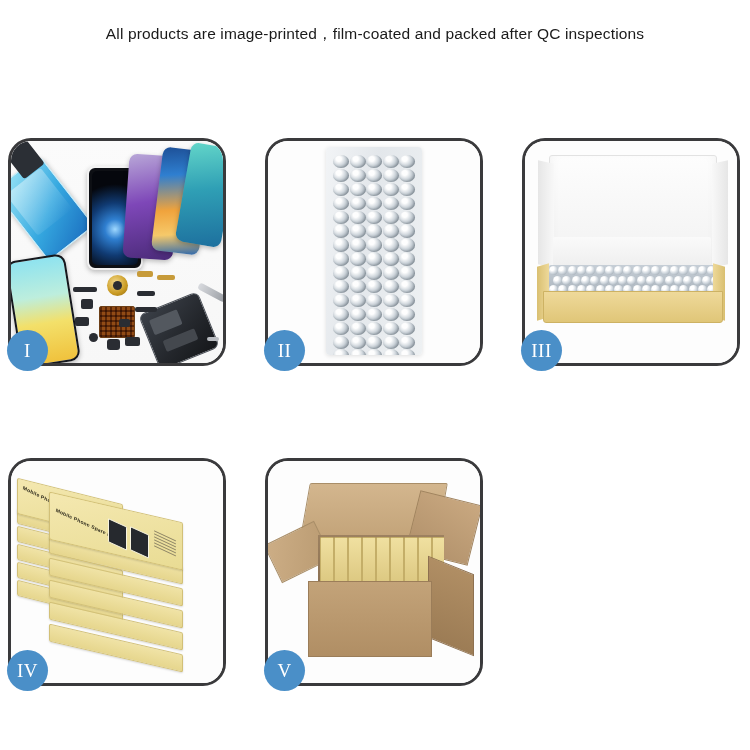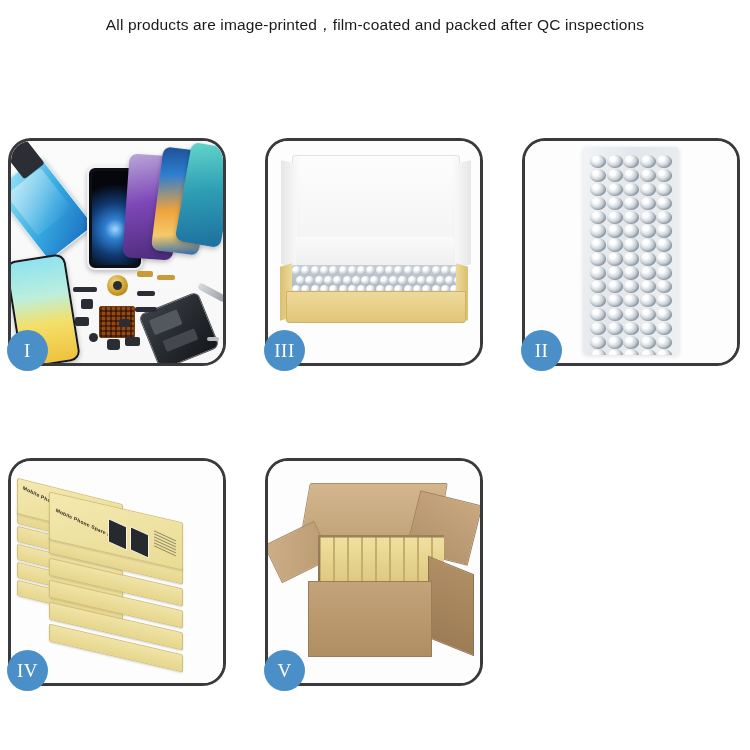--- a/index.html
+++ b/index.html
@@ -12,21 +12,21 @@
   .page{position:relative;width:750px;height:750px;}
 
   
   .header{position:absolute;left:0;top:0;width:750px;text-align:center;}
   .title{
     font-size:37px;letter-spacing:1.6px;color:#111;
     font-weight:700;margin:0;padding-top:36px;line-height:1.05;
     white-space:nowrap;
   }
   .subtitle{
-    font-size:15.5px;color:#1a1a1a;margin:4px;padding-top:11px;
+    font-size:15.5px;color:#1a1a1a;margin:13px;padding-top:11px;
     letter-spacing:.15px;white-space:nowrap;
   }
 
   
   .grid{
     position:absolute;left:8px;top:138px;
     width:734px;height:548px;
     display:grid;
     grid-template-columns:218px 218px 218px;
     grid-template-rows:228px 228px;
@@ -272,20 +272,105 @@
         <div class="part" style="left:96px;top:198px;width:13px;height:11px;border-radius:3px;"></div>
         <div class="part" style="left:114px;top:196px;width:15px;height:9px;"></div>
         <div class="part" style="left:126px;top:150px;width:18px;height:5px;"></div>
         <div class="part" style="left:124px;top:166px;width:22px;height:5px;"></div>
         <div class="part" style="left:108px;top:178px;width:11px;height:8px;"></div>
         <div class="part" style="left:196px;top:196px;width:12px;height:4px;background:#b9bcc1;"></div>
         <div class="part" style="left:126px;top:130px;width:16px;height:6px;background:#c79b3a;"></div>
         <div class="part" style="left:146px;top:134px;width:18px;height:5px;background:#c79b3a;"></div>
       </div>
       <div class="badge">I</div>
+    </div>
+
+    <div class="card">
+      <div class="card-clip">
+        <div class="bubblewrap">
+          <div class="bubbles" id="bubble-grid">
+              <div class="bub"></div>
+              <div class="bub"></div>
+              <div class="bub"></div>
+              <div class="bub"></div>
+              <div class="bub"></div>
+              <div class="bub"></div>
+              <div class="bub"></div>
+              <div class="bub"></div>
+              <div class="bub"></div>
+              <div class="bub"></div>
+              <div class="bub"></div>
+              <div class="bub"></div>
+              <div class="bub"></div>
+              <div class="bub"></div>
+              <div class="bub"></div>
+              <div class="bub"></div>
+              <div class="bub"></div>
+              <div class="bub"></div>
+              <div class="bub"></div>
+              <div class="bub"></div>
+              <div class="bub"></div>
+              <div class="bub"></div>
+              <div class="bub"></div>
+              <div class="bub"></div>
+              <div class="bub"></div>
+              <div class="bub"></div>
+              <div class="bub"></div>
+              <div class="bub"></div>
+              <div class="bub"></div>
+              <div class="bub"></div>
+              <div class="bub"></div>
+              <div class="bub"></div>
+              <div class="bub"></div>
+              <div class="bub"></div>
+              <div class="bub"></div>
+              <div class="bub"></div>
+              <div class="bub"></div>
+              <div class="bub"></div>
+              <div class="bub"></div>
+              <div class="bub"></div>
+              <div class="bub"></div>
+              <div class="bub"></div>
+              <div class="bub"></div>
+              <div class="bub"></div>
+              <div class="bub"></div>
+              <div class="bub"></div>
+              <div class="bub"></div>
+              <div class="bub"></div>
+              <div class="bub"></div>
+              <div class="bub"></div>
+              <div class="bub"></div>
+              <div class="bub"></div>
+              <div class="bub"></div>
+              <div class="bub"></div>
+              <div class="bub"></div>
+              <div class="bub"></div>
+              <div class="bub"></div>
+              <div class="bub"></div>
+              <div class="bub"></div>
+              <div class="bub"></div>
+              <div class="bub"></div>
+              <div class="bub"></div>
+              <div class="bub"></div>
+              <div class="bub"></div>
+              <div class="bub"></div>
+              <div class="bub"></div>
+              <div class="bub"></div>
+              <div class="bub"></div>
+              <div class="bub"></div>
+              <div class="bub"></div>
+              <div class="bub"></div>
+              <div class="bub"></div>
+              <div class="bub"></div>
+              <div class="bub"></div>
+              <div class="bub"></div>
+            </div>
+        </div>
+      </div>
+      <div class="badge">II</div>
     </div>
 
     <div class="card">
       <div class="card-clip">
         <div class="box3-lid"></div>
         <div class="box3-foam"></div>
         <div class="box3-bub" id="box3-bubbles">
             <div class="bb" style="left: 0px; top: 1px;"></div>
             <div class="bb" style="left: 9.3px; top: 1px;"></div>
             <div class="bb" style="left: 18.6px; top: 1px;"></div>
@@ -343,105 +428,20 @@
           </div>
         <div class="box3-left"></div>
         <div class="box3-right"></div>
         <div class="box3-front"></div>
       </div>
       <div class="badge">III</div>
     </div>
 
     <div class="card">
       <div class="card-clip">
-        <div class="bubblewrap">
-          <div class="bubbles" id="bubble-grid">
-              <div class="bub"></div>
-              <div class="bub"></div>
-              <div class="bub"></div>
-              <div class="bub"></div>
-              <div class="bub"></div>
-              <div class="bub"></div>
-              <div class="bub"></div>
-              <div class="bub"></div>
-              <div class="bub"></div>
-              <div class="bub"></div>
-              <div class="bub"></div>
-              <div class="bub"></div>
-              <div class="bub"></div>
-              <div class="bub"></div>
-              <div class="bub"></div>
-              <div class="bub"></div>
-              <div class="bub"></div>
-              <div class="bub"></div>
-              <div class="bub"></div>
-              <div class="bub"></div>
-              <div class="bub"></div>
-              <div class="bub"></div>
-              <div class="bub"></div>
-              <div class="bub"></div>
-              <div class="bub"></div>
-              <div class="bub"></div>
-              <div class="bub"></div>
-              <div class="bub"></div>
-              <div class="bub"></div>
-              <div class="bub"></div>
-              <div class="bub"></div>
-              <div class="bub"></div>
-              <div class="bub"></div>
-              <div class="bub"></div>
-              <div class="bub"></div>
-              <div class="bub"></div>
-              <div class="bub"></div>
-              <div class="bub"></div>
-              <div class="bub"></div>
-              <div class="bub"></div>
-              <div class="bub"></div>
-              <div class="bub"></div>
-              <div class="bub"></div>
-              <div class="bub"></div>
-              <div class="bub"></div>
-              <div class="bub"></div>
-              <div class="bub"></div>
-              <div class="bub"></div>
-              <div class="bub"></div>
-              <div class="bub"></div>
-              <div class="bub"></div>
-              <div class="bub"></div>
-              <div class="bub"></div>
-              <div class="bub"></div>
-              <div class="bub"></div>
-              <div class="bub"></div>
-              <div class="bub"></div>
-              <div class="bub"></div>
-              <div class="bub"></div>
-              <div class="bub"></div>
-              <div class="bub"></div>
-              <div class="bub"></div>
-              <div class="bub"></div>
-              <div class="bub"></div>
-              <div class="bub"></div>
-              <div class="bub"></div>
-              <div class="bub"></div>
-              <div class="bub"></div>
-              <div class="bub"></div>
-              <div class="bub"></div>
-              <div class="bub"></div>
-              <div class="bub"></div>
-              <div class="bub"></div>
-              <div class="bub"></div>
-              <div class="bub"></div>
-            </div>
-        </div>
-      </div>
-      <div class="badge">II</div>
-    </div>
-
-    <div class="card">
-      <div class="card-clip">
         <div class="stack">
 
           <div class="bx" style="left:0px;top:44px;width:104px;height:14px;transform:skewY(14deg);"></div>
           <div class="bx" style="left:0px;top:62px;width:104px;height:14px;transform:skewY(14deg);"></div>
           <div class="bx" style="left:0px;top:80px;width:104px;height:14px;transform:skewY(14deg);"></div>
           <div class="bx" style="left:0px;top:98px;width:104px;height:14px;transform:skewY(14deg);"></div>
           <div class="bx" style="left:0px;top:116px;width:104px;height:14px;transform:skewY(14deg);"></div>
 
           <div class="bx" style="left:0px;top:14px;width:104px;height:34px;transform:skewY(14deg);">
             <div class="top"></div>

